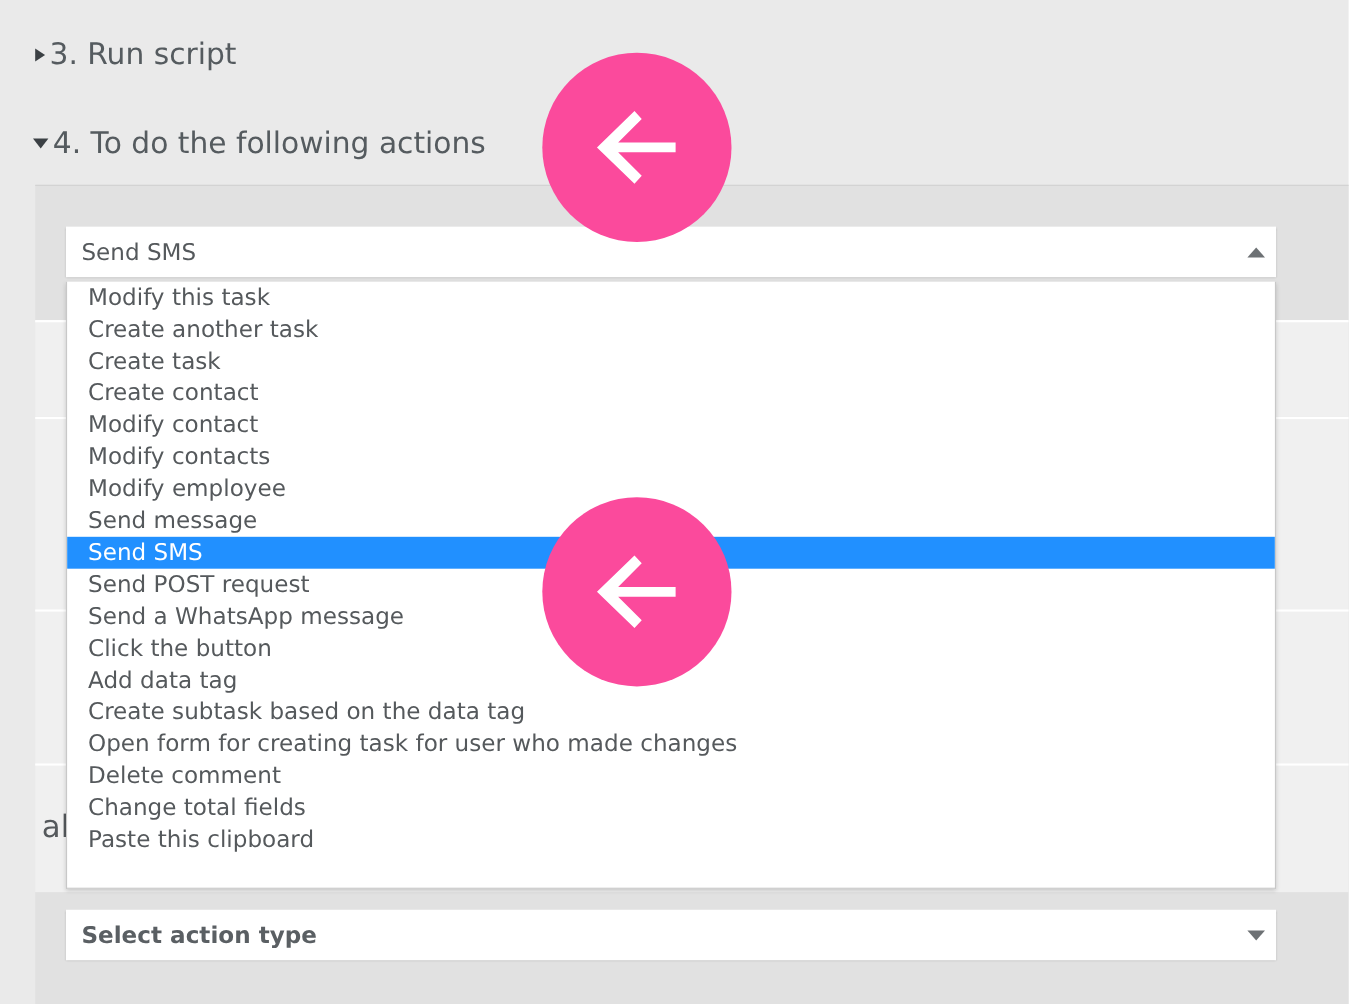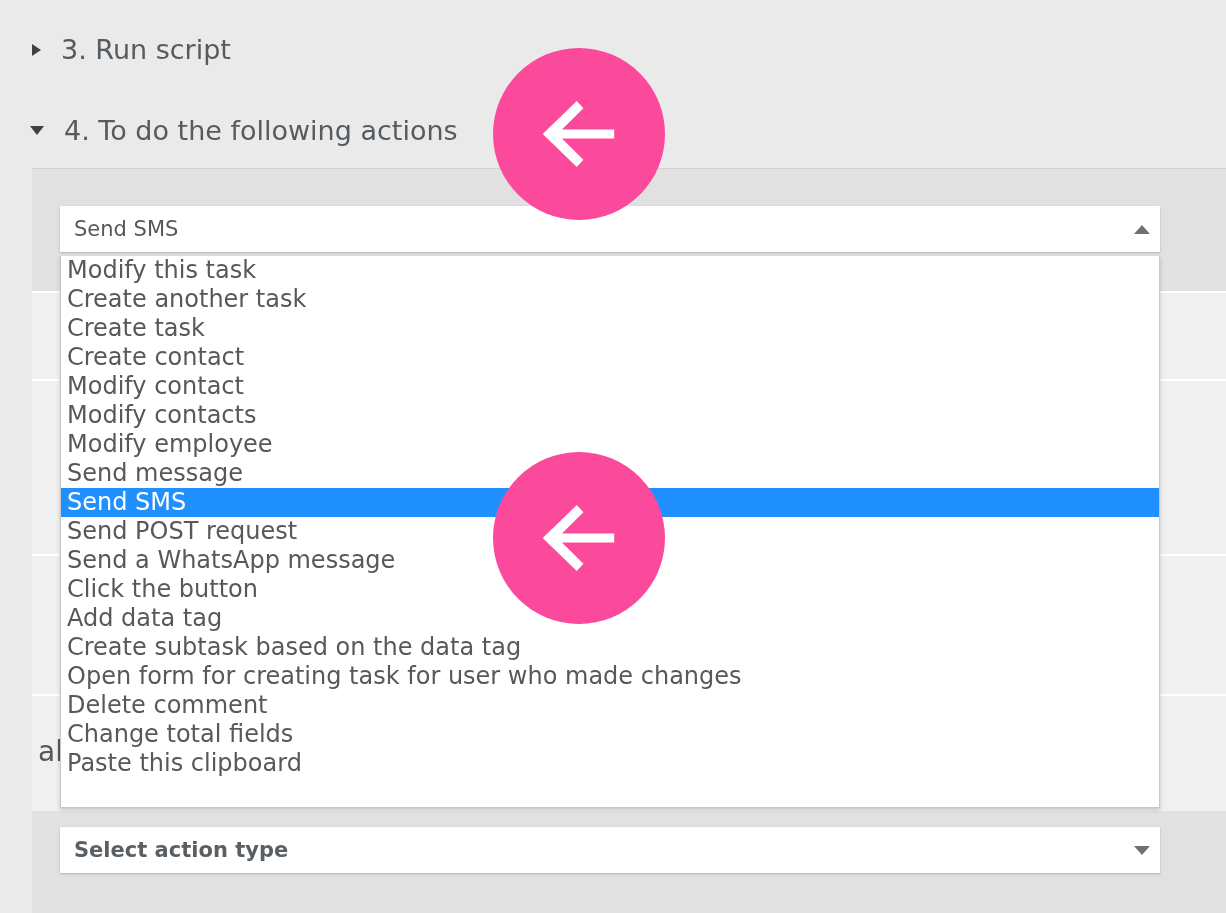--- a/index.html
+++ b/index.html
@@ -14,21 +14,21 @@
     overflow: hidden;
     position: relative;
   }
 
   
   .section-heading {
     position: absolute;
     left: 30px;
     display: flex;
     align-items: center;
-    gap: 20px;
+    gap: 4px;
     color: #555b5f;
     font-size: 27px;
     line-height: 1;
     white-space: nowrap;
   }
   #heading-3 { top: 36px; }
   #heading-4 { top: 117px; }
 
   .tri {
     width: 0;
@@ -146,22 +146,22 @@
     background: #ffffff;
     border: 1px solid #c8c8c8;
     border-top: none;
     box-sizing: border-box;
     box-shadow: 0 2px 4px rgba(0,0,0,0.18);
     overflow: hidden;
   }
   .option-item {
     height: 29px;
     line-height: 29px;
-    padding-left: 6px;
-    font-size: 24px;
+    padding-left: 19px;
+    font-size: 21px;
     color: #55595c;
     white-space: nowrap;
     cursor: default;
   }
   .option-item.selected {
     background: #2190ff;
     color: #ffffff;
   }
 
   

